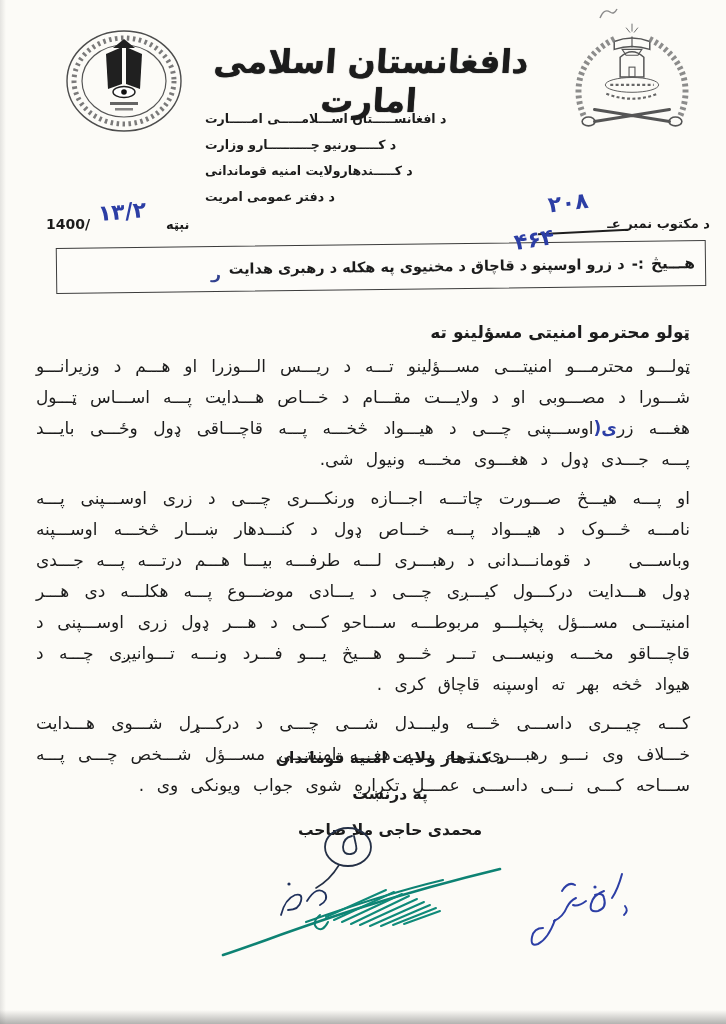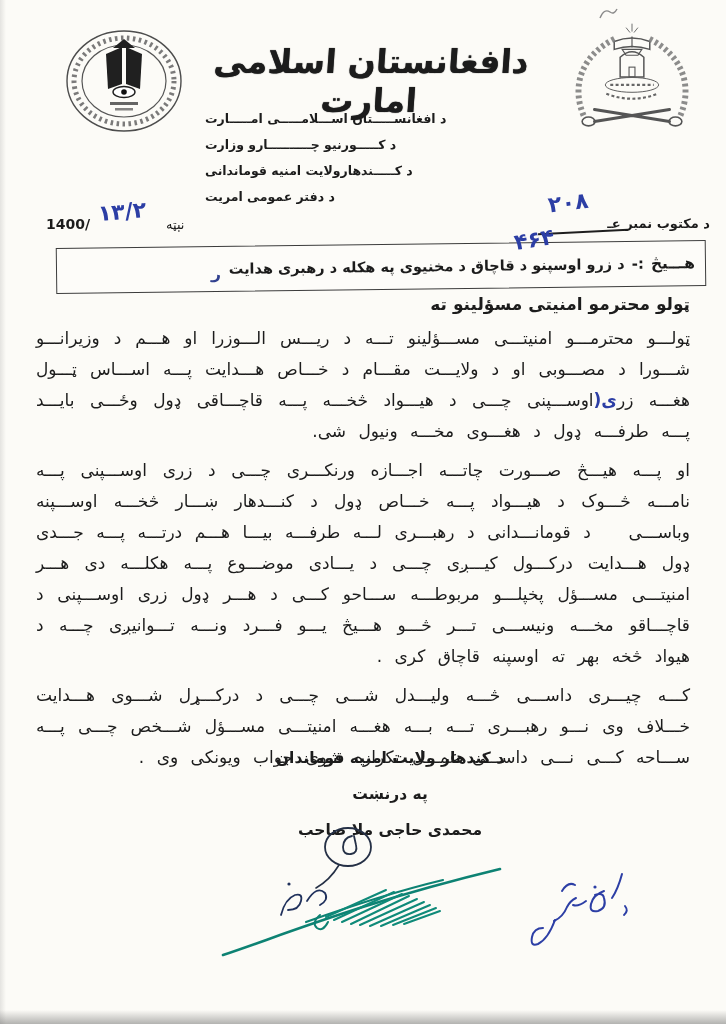--- a/index.html
+++ b/index.html
@@ -32,40 +32,40 @@
     transform:skewX(-4deg);
   }
   .hdr-lines{left:205px;top:106px;width:330px;text-align:left;}
   .hdr-line{font-size:12.5px;font-weight:bold;line-height:26px;white-space:nowrap;}
   
   .ref-label{right:16px;top:216px;font-size:13px;font-weight:bold;white-space:nowrap;margin-left:41px;}
   .ref-underline{left:538px;top:231px;width:90px;border-top:2px solid #1e1e1e;transform:rotate(-3deg);}
   .hand{color:#2c3ea5;font-weight:bold;}
   .ref-num-top{left:548px;top:190px;font-size:22px;transform:rotate(-7deg);letter-spacing:2px;}
   .ref-num-bottom{left:514px;top:227px;font-size:22px;transform:rotate(-9deg);letter-spacing:1px;z-index:3;}
-  .date-label{left:166px;top:217px;font-size:13px;font-weight:normal;}
+  .date-label{left:166px;top:217px;font-size:13px;font-weight:bold;}
   .date-hand{left:98px;top:199px;font-size:22px;transform:rotate(-5deg);}
   .date-year{left:46px;top:216px;font-size:14px;font-weight:bold;direction:ltr;}
   
   .subject-box{
     left:56px;top:244px;width:650px;height:46px;
     border:1.6px solid #3c3c3c;
     transform:rotate(-0.7deg);
     background:rgba(255,255,255,.25);
     display:flex;align-items:center;
     padding:0 10px;box-sizing:border-box;
     gap:7px;
   }
   .subject-label{font-size:15.5px;font-weight:bold;white-space:nowrap;}
   .subject-sep{font-size:15px;font-weight:bold;}
   .subject-text{font-size:14.5px;font-weight:bold;white-space:nowrap;}
   .subject-mark{color:#31418f;font-size:16px;transform:rotate(10deg) translateY(4px);display:inline-block;}
   
   .body-text{left:36px;top:294px;width:654px;}
-  .salutation{font-size:17px;font-weight:bold;margin-bottom:9px;}
+  .salutation{font-size:17px;font-weight:bold;margin-bottom:9px;margin-top:28px;}
   .para{
     font-size:17px;line-height:31px;word-spacing:7px;
     text-align:justify;margin:0 0 8px 0;
   }
   .blue-word{color:#2c3ea5;font-weight:bold;}
   
   .closing{left:240px;top:740px;width:300px;text-align:center;}
   .closing div{font-size:15.5px;font-weight:bold;line-height:36px;white-space:nowrap;}
   svg{display:block;}
 </style>
@@ -130,21 +130,21 @@
 
   <div class="abs subject-box">
     <span class="subject-label">هـــیڅ</span>
     <span class="subject-sep">:-</span>
     <span class="subject-text">د زرو اوسپنو د قاچاق د مخنیوی په هکله د رهبری هدایت</span>
     <span class="subject-mark hand">ر</span>
   </div>
 
   <div class="abs body-text">
     <div class="salutation">ټولو محترمو امنیتی مسؤلینو ته</div>
-    <p class="para"><span>ټولـــو محترمـــو امنیتـــی مســـؤلینو تـــه د ریـــس الـــوزرا او هـــم د وزیرانـــو شـــورا د مصـــوبی او د ولایـــت مقـــام د خـــاص هـــدایت پـــه اســـاس ټـــول هغـــه زر</span><span class="blue-word">ی(</span><span>اوســـپنی چـــی د هیـــواد څخـــه پـــه قاچـــاقی ډول وځـــی بایـــد پـــه طرفـــه ډول د هغـــوی مخـــه ونیول شی.</span></p>
+    <p class="para"><span>ټولـــو محترمـــو امنیتـــی مســـؤلینو تـــه د ریـــس الـــوزرا او هـــم د وزیرانـــو شـــورا د مصـــوبی او د ولایـــت مقـــام د خـــاص هـــدایت پـــه اســـاس ټـــول هغـــه زر</span><span class="blue-word">ی(</span><span>اوســـپنی چـــی د هیـــواد څخـــه پـــه قاچـــاقی ډول وځـــی بایـــد پـــه جـــدی ډول د هغـــوی مخـــه ونیول شی.</span></p>
     <p class="para">او پـــه هیـــڅ صـــورت چاتـــه اجـــازه ورنکـــری چـــی د زری اوســـپنی پـــه نامـــه څـــوک د هیـــواد پـــه خـــاص ډول د کنـــدهار ښـــار څخـــه اوســـپنه وباســـی &nbsp; د قومانـــدانی د رهبـــری لـــه طرفـــه بیـــا هـــم درتـــه پـــه جـــدی ډول هـــدایت درکـــول کیـــږی چـــی د یـــادی موضـــوع پـــه هکلـــه دی هـــر امنیتـــی مســـؤل پخپلـــو مربوطـــه ســـاحو کـــی د هـــر ډول زری اوســـپنی د قاچـــاقو مخـــه ونیســـی تـــر څـــو هـــیڅ یـــو فـــرد ونـــه تـــوانیږی چـــه د هیواد څخه بهر ته اوسپنه قاچاق کری .</p>
     <p class="para">کـــه چیـــری داســـی څـــه ولیـــدل شـــی چـــی د درکـــړل شـــوی هـــدایت خـــلاف وی نـــو رهبـــری تـــه بـــه هغـــه امنیتـــی مســـؤل شـــخص چـــی پـــه ســـاحه کـــی نـــی داســـی عمـــل تکراره شوی جواب ویونکی وی .</p>
   </div>
 
   <div class="abs closing">
     <div>د کندهار ولایت امنیه قوماندان</div>
     <div>په درنښت</div>
     <div>محمدی حاجی ملا صاحب</div>
   </div>
 

